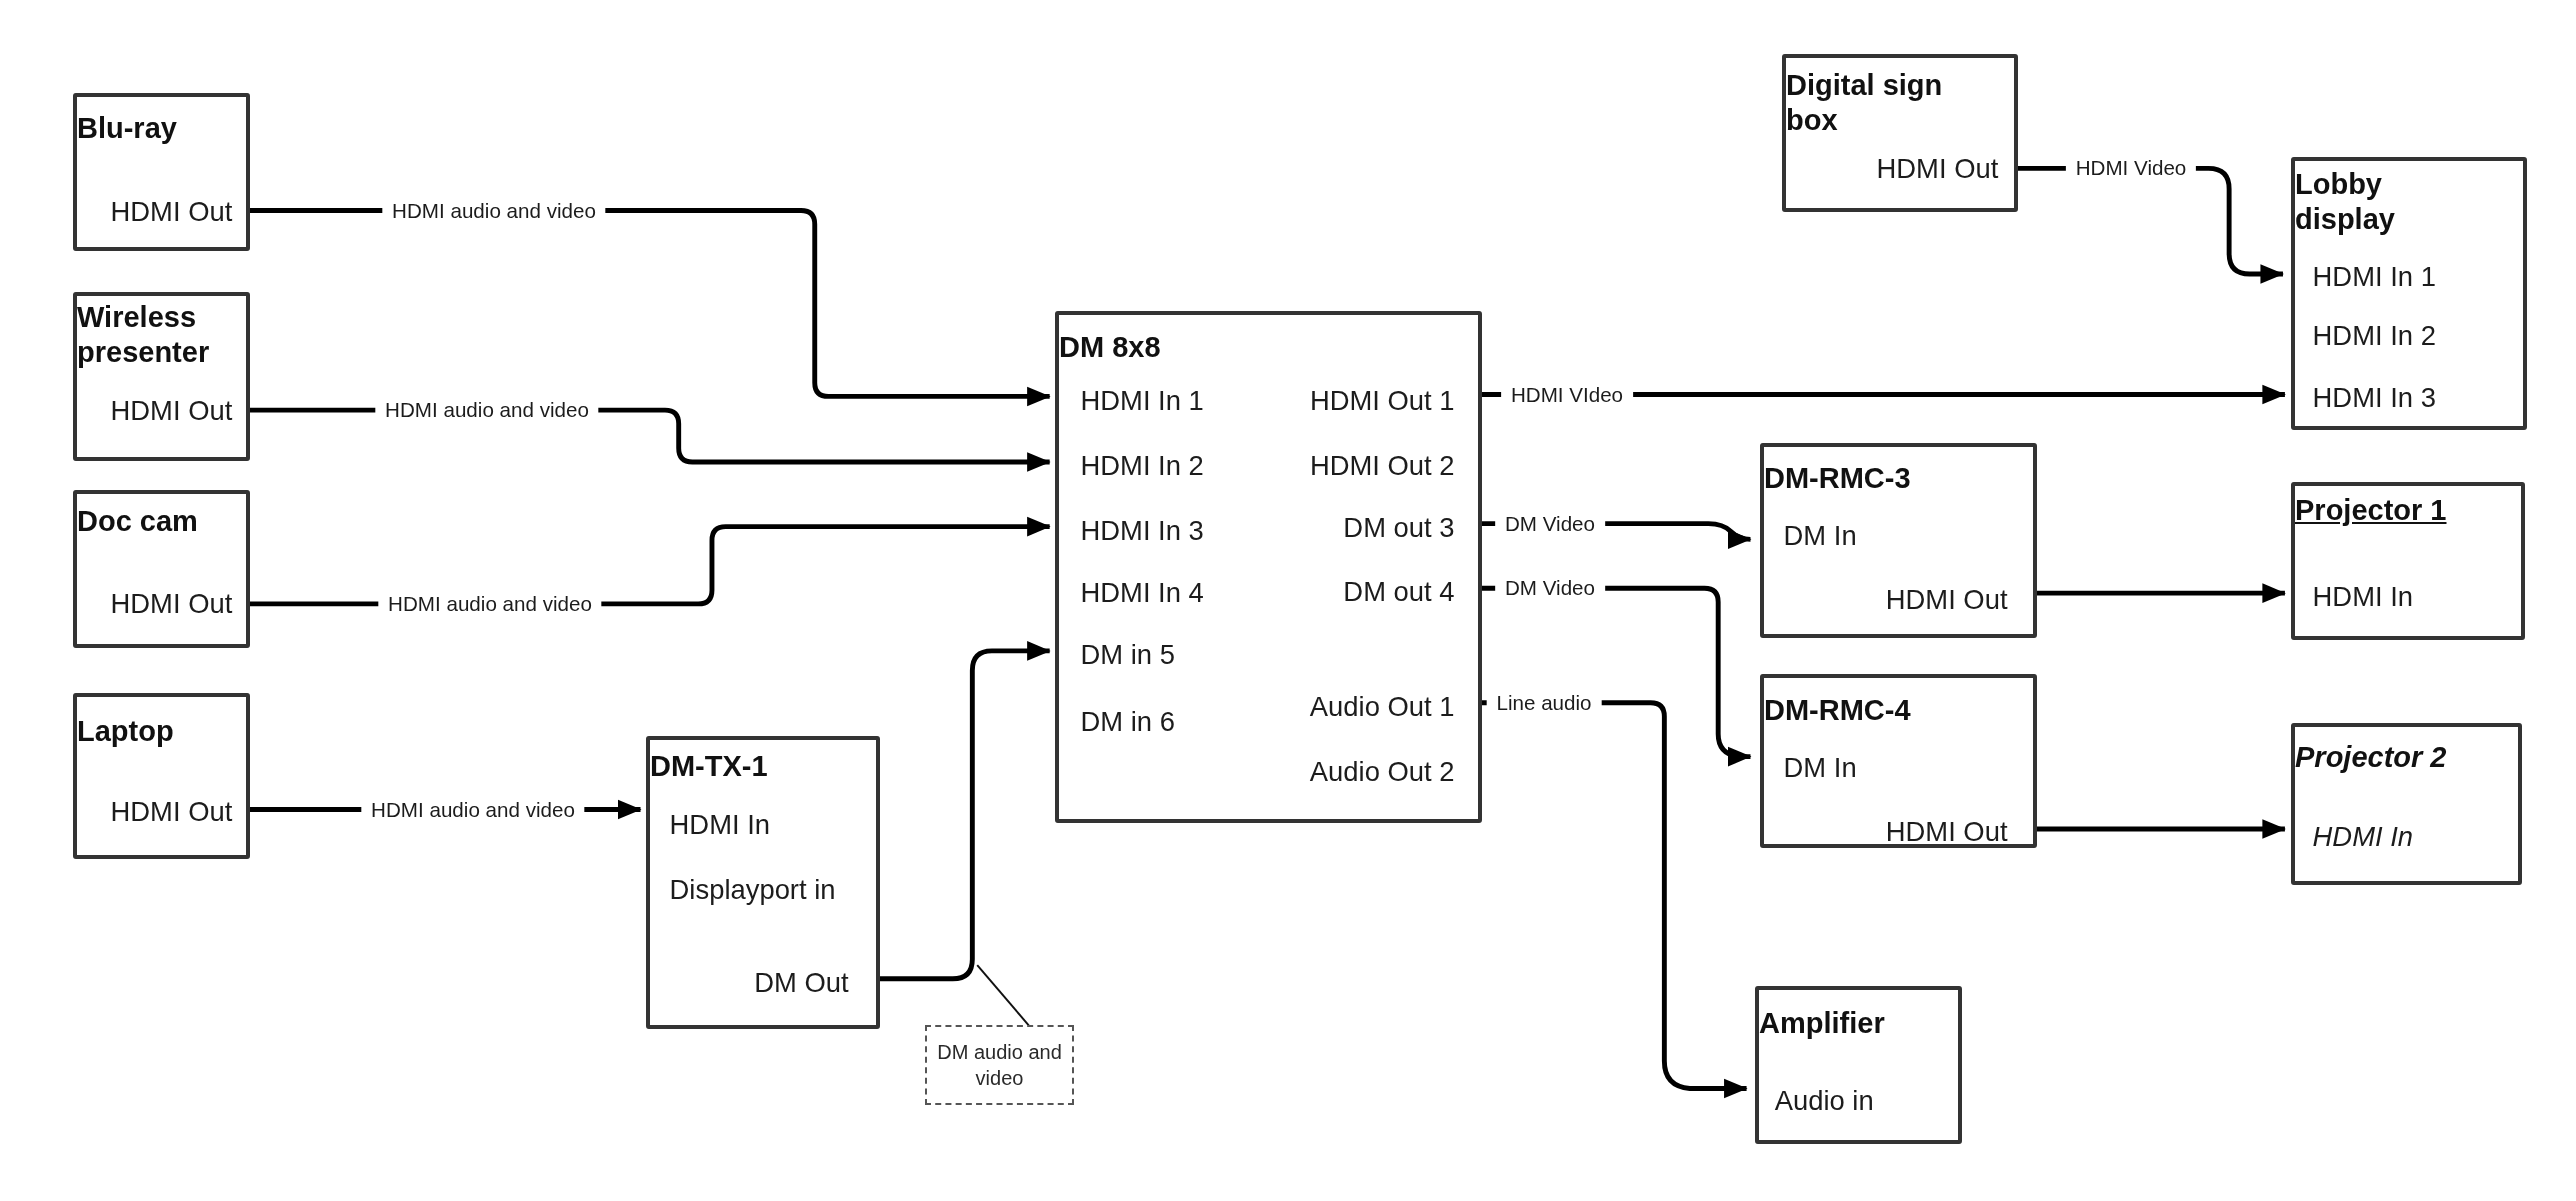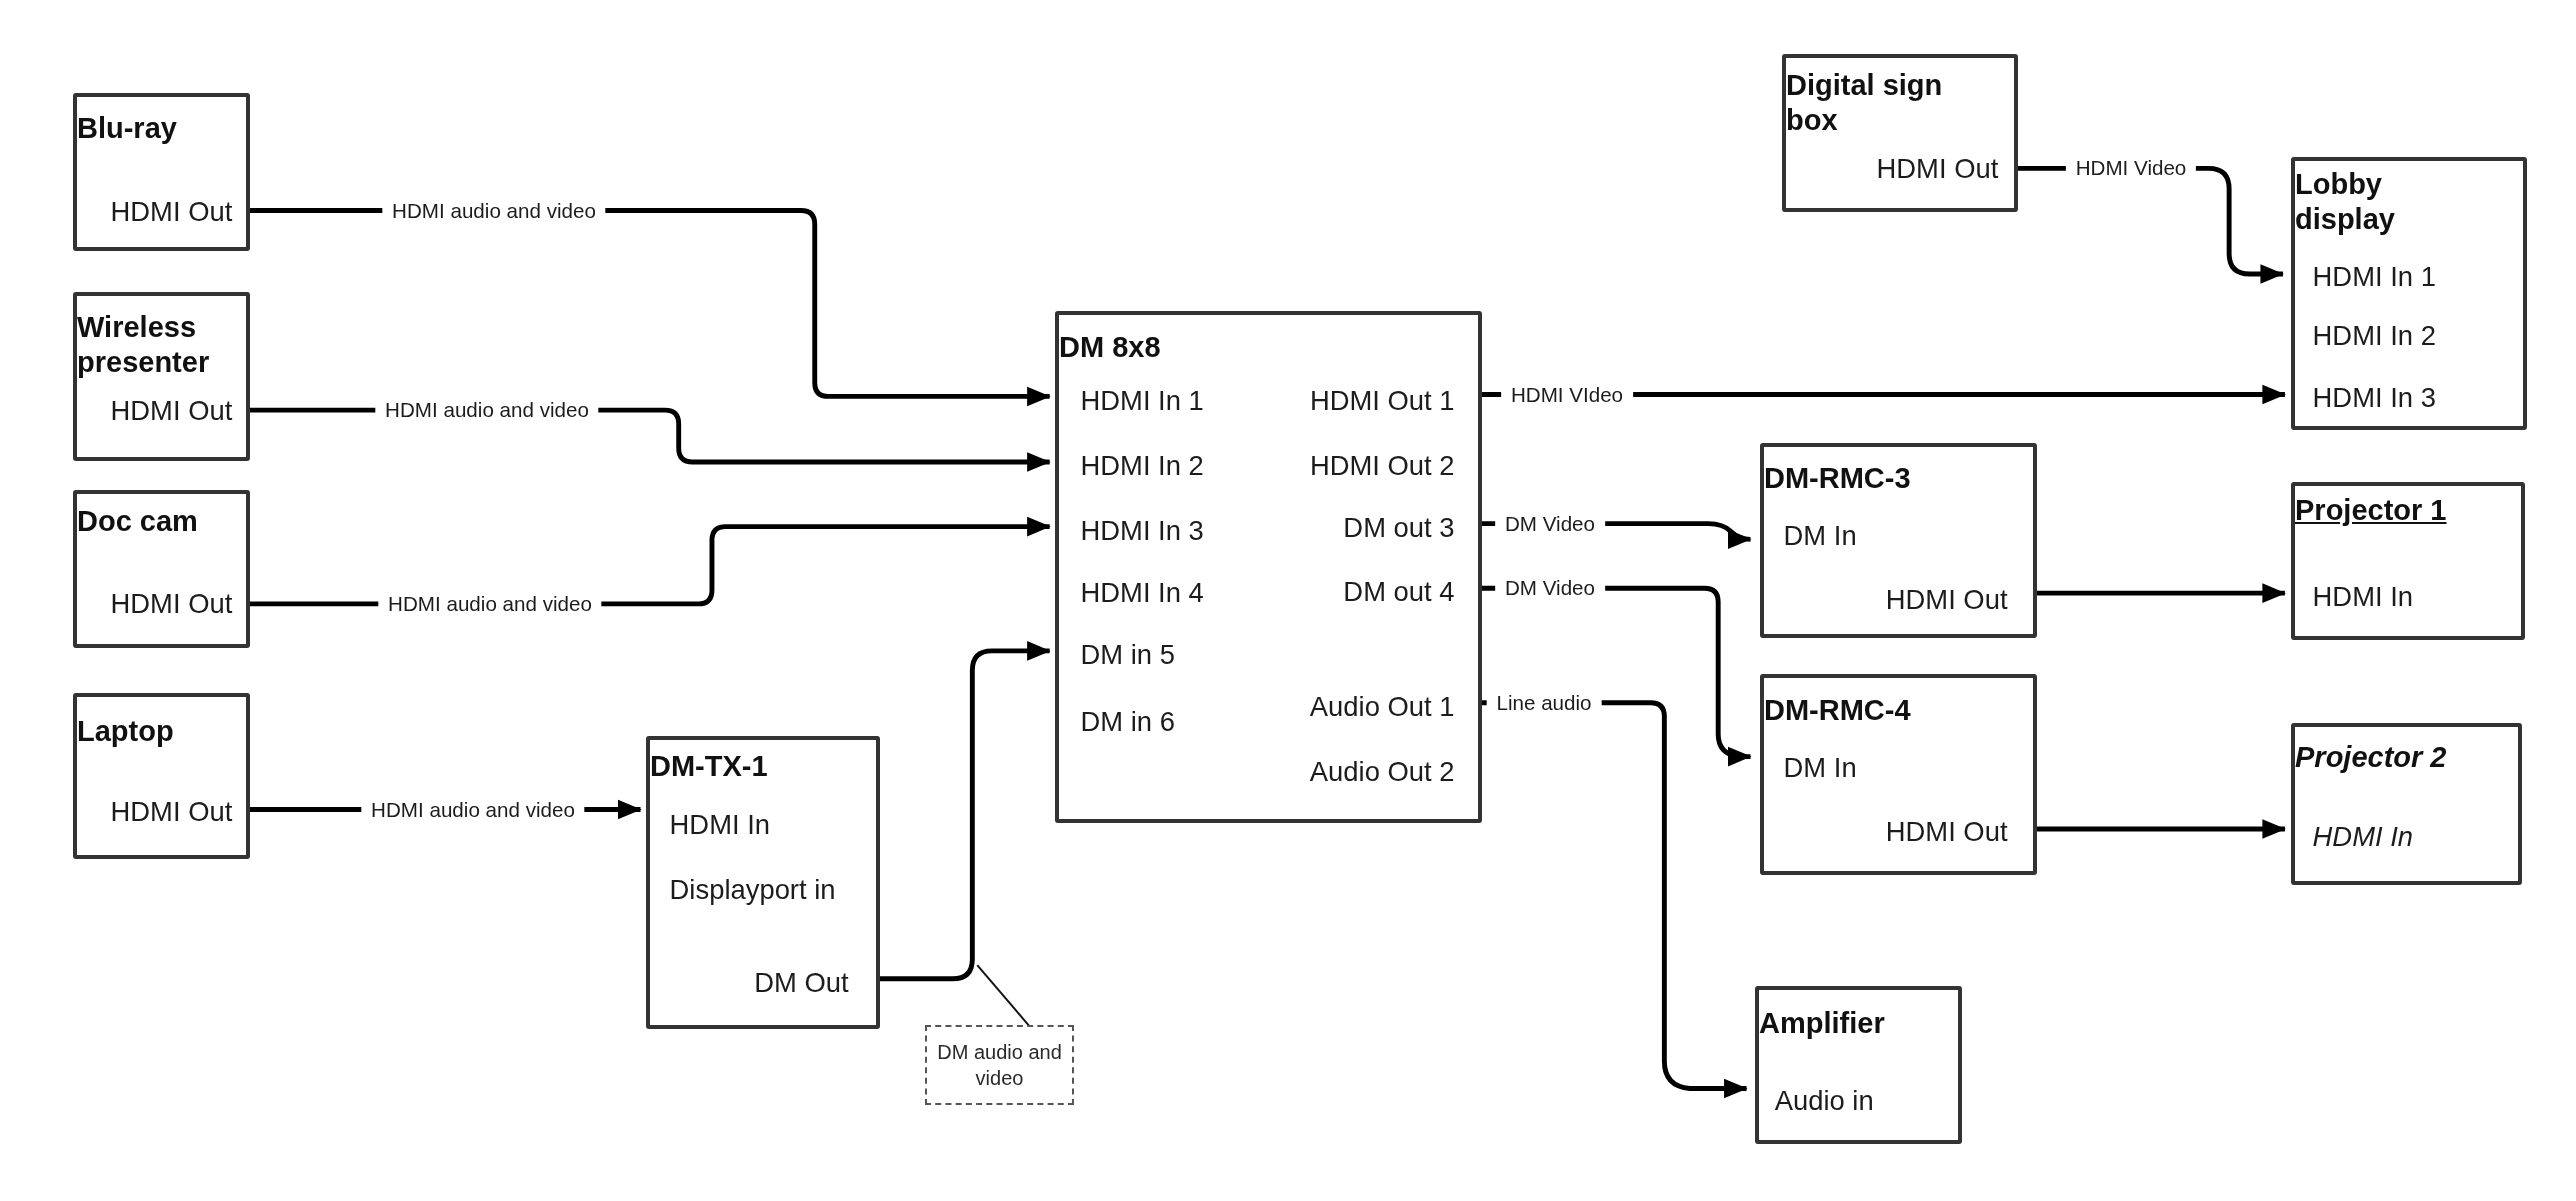--- a/index.html
+++ b/index.html
@@ -46,21 +46,21 @@
     <path class="wire" d="M 2078 847 H 2334" marker-end="url(#arrow)"></path>
     <line class="callout" x1="998" y1="986" x2="1051" y2="1048"></line>
   </svg>
 
   <div class="node" style="left:73px;top:93px;width:177px;height:158px;">
     <div class="title" style="padding-top:13.7px;">Blu-ray</div>
     <span class="port r" style="right:13.7px;top:98px;">HDMI Out</span>
   </div>
 
   <div class="node" style="left:73px;top:292px;width:177px;height:169px;">
-    <div class="title" style="padding-top:14px;">Wireless
+    <div class="title" style="padding-top:4px;">Wireless
 presenter</div>
     <span class="port r" style="right:13.7px;top:98px;">HDMI Out</span>
   </div>
 
   <div class="node" style="left:73px;top:490px;width:177px;height:158px;">
     <div class="title" style="padding-top:9.8px;">Doc cam</div>
     <span class="port r" style="right:13.7px;top:93px;">HDMI Out</span>
   </div>
 
   <div class="node" style="left:73px;top:693px;width:177px;height:166px;">
@@ -104,21 +104,21 @@
     <span class="port" style="left:17.6px;top:158px;">HDMI In 2</span>
     <span class="port" style="left:17.6px;top:220px;">HDMI In 3</span>
   </div>
 
   <div class="node" style="left:1760px;top:443px;width:277px;height:195px;">
     <div class="title" style="padding-top:13.7px;">DM-RMC-3</div>
     <span class="port" style="left:19.6px;top:72px;">DM In</span>
     <span class="port r" style="right:25.5px;top:136px;">HDMI Out</span>
   </div>
 
-  <div class="node" style="left:1760px;top:674px;width:277px;height:201px;">
+  <div class="node" style="left:1760px;top:674px;width:277px;height:174px;">
     <div class="title" style="padding-top:14.7px;">DM-RMC-4</div>
     <span class="port" style="left:19.6px;top:73px;">DM In</span>
     <span class="port r" style="right:25.5px;top:137px;">HDMI Out</span>
   </div>
 
   <div class="node" style="left:2291px;top:482px;width:234px;height:158px;">
     <div class="title" style="padding-top:7px;text-decoration:underline;">Projector 1</div>
     <span class="port" style="left:17.6px;top:94px;">HDMI In</span>
   </div>
 

